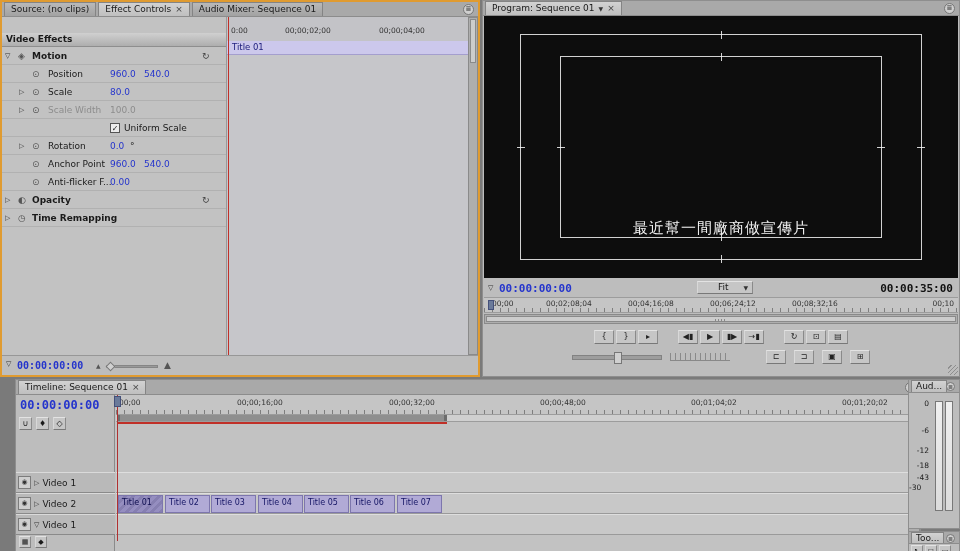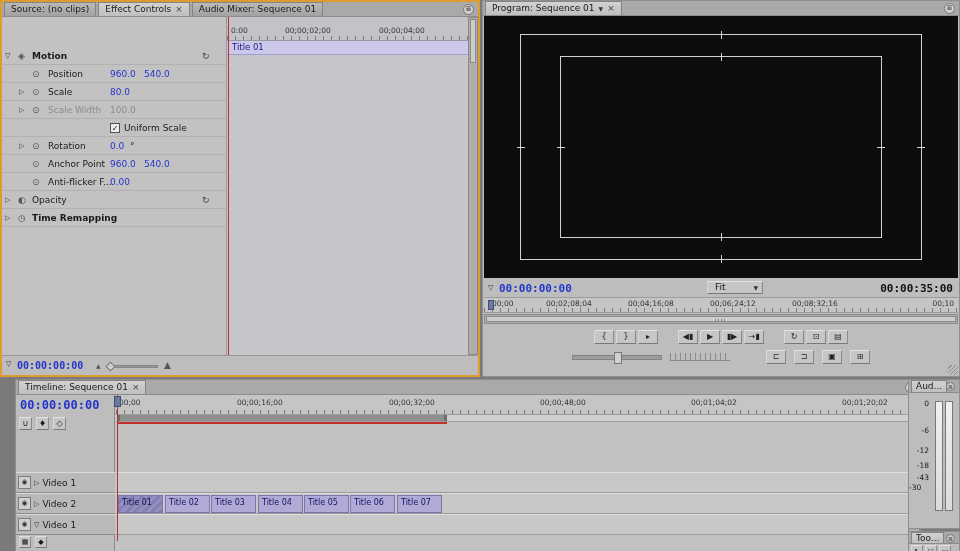--- a/index.html
+++ b/index.html
@@ -57,20 +57,23 @@
     </div>
     <div class="tab">
         <span>Audio Mixer: Sequence 01</span>
       </div>
     <div class="pmenu">≣</div>
   </div>
 
   <div class="abs" style="left:0;top:15px;right:0;bottom:0;background:#c2c2c2">
 
     <div class="abs" style="left:0;top:0;width:224px;bottom:20px;overflow:hidden">
+      <div class="abs" style="left:0;top:16px;right:0;height:14px;background:linear-gradient(#d0d0d0,#aeaeae);border-bottom:1px solid #8e8e8e;line-height:13px;padding-left:4px;font-weight:bold">
+        <span>Video Effects</span>
+      </div>
 
       <div class="abs" style="left:0;top:30px;right:0">
 
         <div class="row">
           <span class="tw" style="left:3px">▽</span>
           <span class="fxi" style="left:16px">◈</span>
           <span style="left:30px;font-weight:bold">Motion</span>
           <span style="left:200px;color:#444">↻</span>
         </div>
 
@@ -119,34 +122,34 @@
 
         <div class="row">
           <span class="sw" style="left:30px">⊙</span>
           <span style="left:46px">Anti-flicker F...</span>
           <span class="hot" style="left:108px">0.00</span>
         </div>
 
         <div class="row">
           <span class="tw" style="left:3px">▷</span>
           <span class="fxi" style="left:16px">◐</span>
-          <span style="left:30px;font-weight:normal">Opacity</span>
+          <span style="left:30px;font-weight:bold">Opacity</span>
           <span style="left:200px;color:#444">↻</span>
         </div>
 
         <div class="row">
           <span class="tw" style="left:3px">▷</span>
           <span class="fxi" style="left:16px">◷</span>
           <span style="left:30px;font-weight:bold">Time Remapping</span>
         </div>
       </div>
     </div>
 
     <div class="abs" style="left:224px;top:0;width:242px;bottom:20px;background:#c6c6ca;border-left:1px solid #999">
-      <div class="abs ticks" style="left:0;top:0;right:0;height:24px;background-color:#c3c3c7;border-bottom:1px solid #9a9a9a">
+      <div class="abs ticks" style="left:0;top:0;right:0;height:36px;background-color:#c3c3c7;border-bottom:1px solid #9a9a9a">
         <span class="rlabel" style="left:4px;top:9px">0:00</span>
         <span class="rlabel" style="left:58px;top:9px">00;00;02;00</span>
         <span class="rlabel" style="left:152px;top:9px">00;00;04;00</span>
       </div>
       <div class="abs" style="left:0;top:24px;right:0;height:14px;background:#ccc8ec;border-bottom:1px solid #a49ece;line-height:13px;padding-left:5px;color:#20207e;font-size:8.5px">
         <span>Title 01</span>
       </div>
       <div class="abs" style="left:1px;top:0;bottom:0;width:1px;background:#c03028"></div>
     </div>
 
@@ -182,26 +185,27 @@
         <b class="bb"></b>
         <b class="ll"></b>
         <b class="rr"></b>
     </div>
     <div class="safe" style="left:76px;right:76px;top:40px;bottom:40px">
       <b class="tt"></b>
         <b class="bb"></b>
         <b class="ll"></b>
         <b class="rr"></b>
     </div>
+    <div class="abs" style="left:0;right:0;bottom:40px;text-align:center;color:#f2f2f2;font-size:15px;letter-spacing:1px">最近幫一間廠商做宣傳片</div>
   </div>
 
   <div class="abs" style="left:0;right:0;top:279px;height:16px">
     <span class="abs" style="left:5px;top:4px;font-size:7px;color:#333">▽</span>
     <span class="abs tc" style="left:16px;top:2px;font-size:11px">00:00:00:00</span>
-    <div class="abs bevel" style="left:224px;top:1px;width:56px;height:13px;line-height:11px;padding-left:7px">
+    <div class="abs bevel" style="left:214px;top:1px;width:56px;height:13px;line-height:11px;padding-left:20px">
       <span>Fit</span>
       <span class="abs" style="right:4px;top:0;font-size:6px;color:#333">▼</span>
     </div>
     <span class="abs tc-black" style="right:6px;top:2px;font-size:11px">00:00:35:00</span>
   </div>
 
   <div class="abs ticks" style="left:1px;right:1px;top:296px;height:16px;background-color:#c5c5c5;border-top:1px solid #9c9c9c;border-bottom:1px solid #9c9c9c">
     <span class="rlabel" style="left:8px">00;00</span>
     <span class="rlabel" style="left:62px">00;02;08;04</span>
     <span class="rlabel" style="left:144px">00;04;16;08</span>

